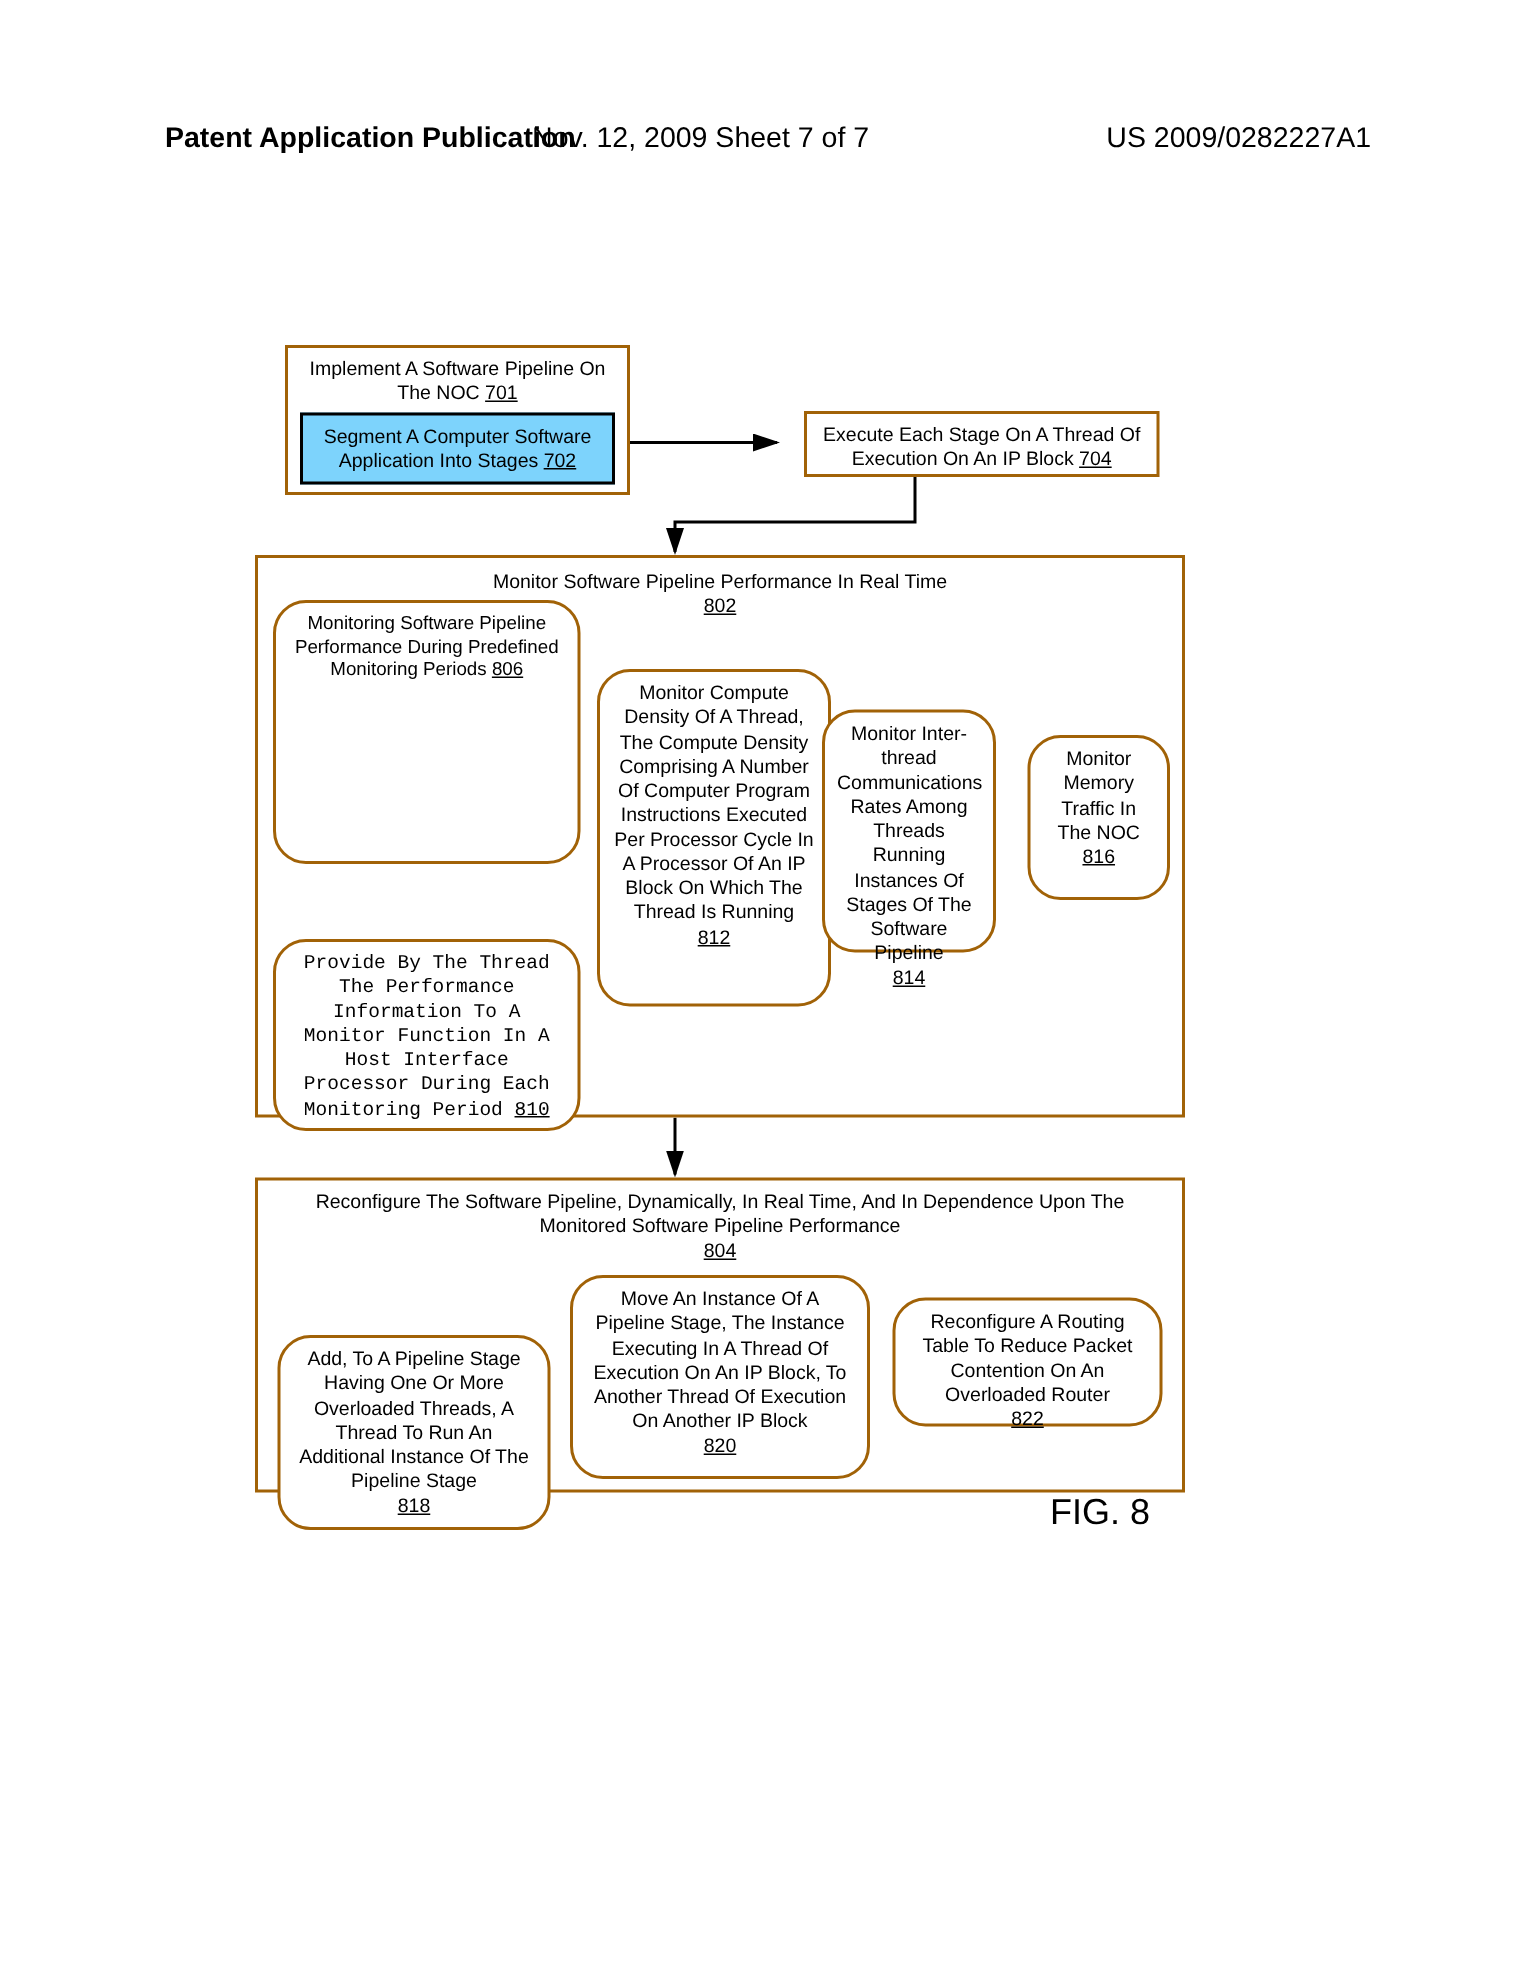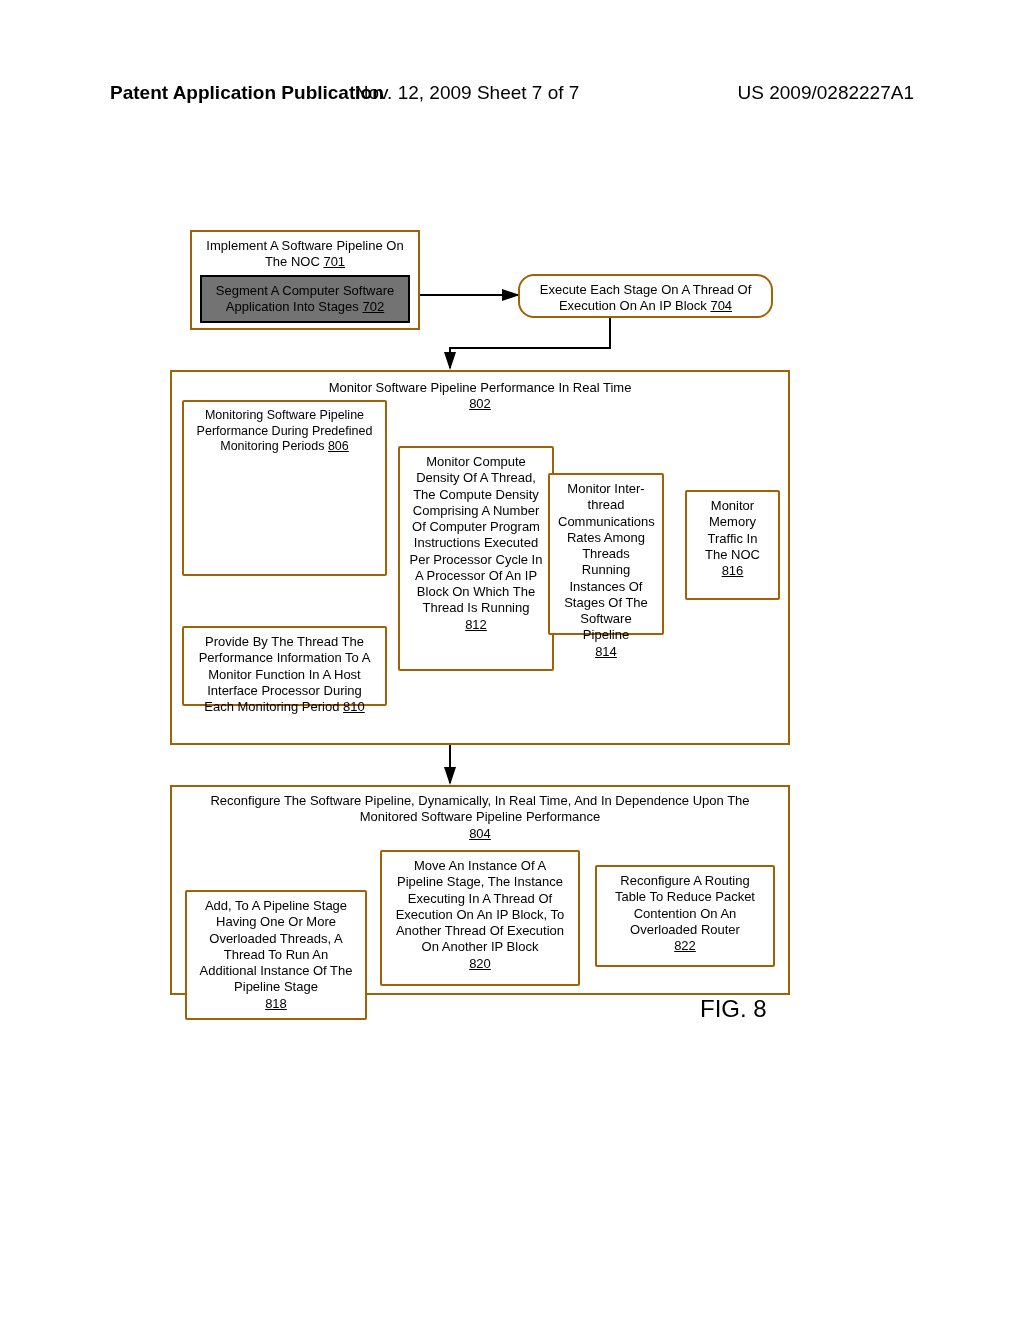--- a/index.html
+++ b/index.html
@@ -34,26 +34,26 @@
   
   .box {
     position: absolute;
     border: 2px solid #a16207;
     background: #fff;
     text-align: center;
     padding: 6px 8px;
     font-size: 13px;
     line-height: 1.25;
   }
-  .rounded { border-radius: 2px; }
+  .rounded { border-radius: 22px; }
   .inner-box {
     border: 2px solid #000;
     margin-top:4px;
     padding: 6px 8px;
-    background:#737373;
+    background:#7dd3fc;
     text-align:center;
   }
   .ref { text-decoration: underline; }
 
   
   svg.arrows {
     position: absolute;
     top: 0; left: 0;
     width: 620px;
     height: 780px;
@@ -65,47 +65,47 @@
     top: 995px;
     left: 700px;
     font-size: 24px;
   }
 
   
   .b701 { left: 20px; top: 0; width: 230px; height: 100px; }
   .b701 .title {  }
 
   
-  .b704 { left: 348px; top: 44px; width: 255px; height: 44px; border-radius: 16px; }
+  .b704 { left: 366px; top: 44px; width: 237px; height: 44px; }
 
   
   .b802 { left: 0; top: 140px; width: 620px; height: 375px; }
   .b802-title { position: absolute; left:0; right:0; top:8px; text-align:center; }
 
   
   .b806 { left: 12px; top: 170px; width: 205px; height: 176px; }
   .b806-head { font-size:12.5px; }
   .b808 { border-top:2px solid #000; margin-top:4px; padding-top:6px; }
 
-  .b810 { left: 12px; top: 396px; width: 205px; height: 80px; }
+  .b810 { left: 12px; top: 396px; width: 205px; height: 128px; font-family: Liberation Mono, monospace; }
 
   
   .c812 { left: 228px; top: 216px; width: 156px; height: 225px; }
   
   .c814 { left: 378px; top: 243px; width: 116px; height: 162px; }
   
   .c816 { left: 515px; top: 260px; width: 95px; height: 110px; }
 
   
   .b804 { left: 0; top: 555px; width: 620px; height: 210px; }
   .b804-title { padding: 0 20px; }
 
   .c818 { left: 15px; top: 660px; width: 182px; height: 130px; }
   .c820 { left: 210px; top: 620px; width: 200px; height: 136px; }
-  .c822 { left: 425px; top: 635px; width: 180px; height: 102px; }
+  .c822 { left: 425px; top: 635px; width: 180px; height: 86px; }
 
 </style>
 </head>
 <body>
 
 <div class="header">
   <span class="left">Patent Application Publication</span>
   <span class="center">Nov. 12, 2009  Sheet 7 of 7</span>
   <span class="right">US 2009/0282227A1</span>
 </div>

